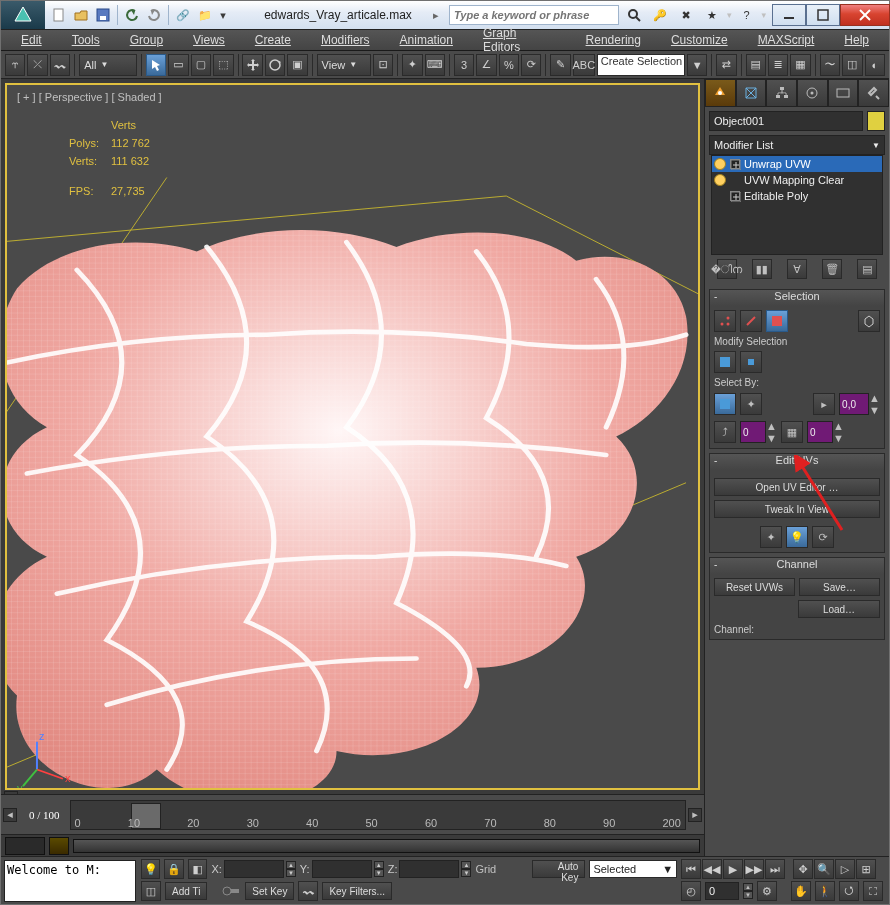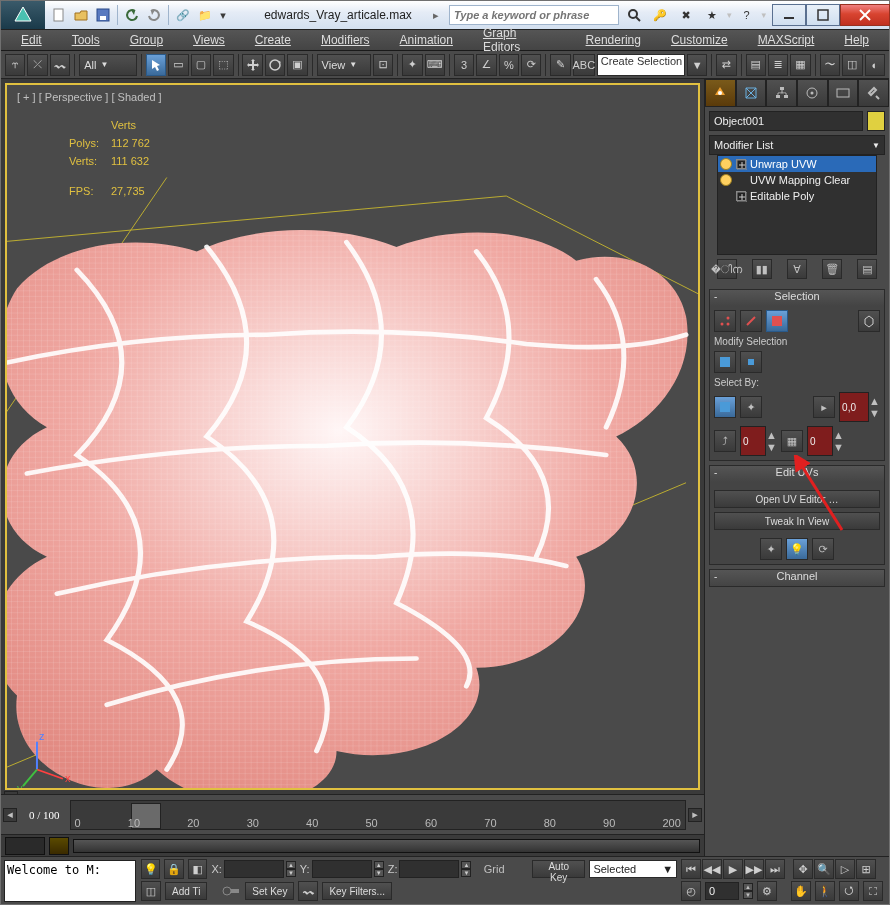--- a/index.html
+++ b/index.html
@@ -48,56 +48,56 @@
   
   .statusbar{height:48px;background:#4a4a4a;border-top:1px solid #222;display:flex;}
   .statusbar .prompt{width:132px;height:42px;margin:3px;background:#fff;border:1px solid #222;color:#000;font-family:monospace;font-size:12px;padding:2px;white-space:nowrap;overflow:hidden;}
   .statusbar .mid{flex:1;display:flex;flex-direction:column;gap:2px;padding:2px;}
   .statusbar .row{display:flex;align-items:center;gap:4px;height:20px;}
   .statusbar .tb2{width:20px;height:20px;border:1px solid #2a2a2a;background:linear-gradient(#505050,#3a3a3a);display:flex;align-items:center;justify-content:center;color:#cfcfcf;}
   .statusbar .coord{display:flex;align-items:center;gap:2px;color:#ccc;}
   .statusbar .coord input{width:60px;height:18px;background:#303030;border:1px solid #222;color:#eee;padding:0 3px;}
   .statusbar .spin{display:flex;flex-direction:column;}
   .statusbar .spin div{width:10px;height:8px;background:#555;border:1px solid #222;font-size:6px;line-height:6px;text-align:center;}
-  .statusbar .keybtn{height:18px;background:linear-gradient(#505050,#3a3a3a);border:1px solid #2a2a2a;color:#ddd;padding:0 6px;font-size:10px;}
+  .statusbar .keybtn{height:18px;background:linear-gradient(#505050,#3a3a3a);border:1px solid #2a2a2a;color:#ddd;padding:0 6px;font-size:10px;text-align:right;}
   .statusbar .keydrop{height:18px;width:90px;background:#fff;border:1px solid #2a2a2a;color:#222;padding:0 3px;font-size:10px;display:flex;align-items:center;justify-content:space-between;}
   .statusbar .playback{display:flex;gap:1px;}
   .statusbar .right{width:210px;display:flex;flex-direction:column;gap:2px;padding:2px;}
   .statusbar .status-msg{flex:1;height:18px;background:#303030;border:1px solid #222;padding:2px 4px;color:#ccc;font-size:10px;}
   
   .cmdpanel{width:185px;background:#4a4a4a;border-left:1px solid #222;display:flex;flex-direction:column;overflow:hidden;}
   .cmdtabs{height:28px;background:#3a3a3a;display:flex;}
   .cmdtabs .ct{flex:1;border:1px solid #222;background:linear-gradient(#505050,#3a3a3a);display:flex;align-items:center;justify-content:center;}
   .cmdtabs .ct.active{background:linear-gradient(#7a5a1a,#5a3a0a);}
   .namebox{display:flex;margin:4px;gap:4px;}
   .namebox input{flex:1;height:20px;background:#303030;border:1px solid #222;color:#eee;padding:0 4px;}
   .namebox .color{width:18px;height:20px;background:#e0d040;border:1px solid #222;}
   .modlist{margin:0 4px;height:20px;background:#303030;border:1px solid #222;color:#eee;display:flex;align-items:center;justify-content:space-between;padding:0 4px;}
   .btnset{display:flex;flex-wrap:wrap;gap:2px;margin:4px;}
   .btnset .mb{flex:0 0 calc(50% - 1px);height:18px;background:linear-gradient(#505050,#3a3a3a);border:1px solid #2a2a2a;color:#ddd;display:flex;align-items:center;justify-content:center;font-size:10px;}
-  .stack{margin:0 12px;height:100px;background:#303030;border:1px solid #222;overflow:hidden;}
+  .stack{margin:0 6px;height:100px;background:#303030;border:1px solid #222;overflow:hidden;}
   .stack .row{height:16px;display:flex;align-items:center;padding:0 2px;gap:4px;color:#eee;font-size:10px;}
   .stack .row.sel{background:#2a6ab8;color:#fff;}
   .stack .bulb{width:12px;height:12px;border-radius:50%;background:#ffd060;border:1px solid #a08020;display:inline-block;}
   .stack .box{width:10px;height:10px;border:1px solid #888;background:#222;display:inline-block;}
   .stacktools{height:22px;margin:4px;display:flex;justify-content:space-around;}
   .stacktools .st{width:20px;height:20px;border:1px solid #2a2a2a;background:linear-gradient(#505050,#3a3a3a);display:flex;align-items:center;justify-content:center;}
   .rollout{margin:4px 4px 0 4px;border:1px solid #2a2a2a;background:#444;}
   .rollout .hdr{height:16px;background:linear-gradient(#555,#444);text-align:center;color:#ddd;font-size:10px;position:relative;}
   .rollout .hdr .pm{position:absolute;left:4px;top:1px;font-size:10px;}
   .rollout .body{padding:4px;}
   .subobj{display:flex;gap:4px;align-items:center;margin-bottom:4px;}
   .subobj .so{width:22px;height:22px;border:1px solid #2a2a2a;background:linear-gradient(#505050,#3a3a3a);display:flex;align-items:center;justify-content:center;}
   .subobj .so.active{background:linear-gradient(#6aa0d8,#3a6a9a);border-color:#2a5a8a;}
   .modsel,.selby{color:#ccc;font-size:10px;margin-top:4px;}
   .iconrow{display:flex;gap:4px;margin-top:4px;align-items:center;flex-wrap:wrap;}
   .iconrow .ic{width:22px;height:22px;border:1px solid #2a2a2a;background:linear-gradient(#505050,#3a3a3a);display:flex;align-items:center;justify-content:center;}
   .iconrow .ic.active{background:linear-gradient(#6aa0d8,#3a6a9a);}
   .numbox{display:flex;align-items:center;}
-  .numbox input{width:30px;height:30px;background:#7f1d1d;border:1px solid #222;color:#eee;padding:0 2px;font-size:10px;}
+  .numbox input{width:30px;height:22px;background:#701a75;border:1px solid #222;color:#eee;padding:0 2px;font-size:10px;}
   .wbtn{display:block;width:100%;height:18px;background:linear-gradient(#505050,#3a3a3a);border:1px solid #2a2a2a;color:#ddd;font-size:10px;margin-top:4px;}
   .arrow-annot{position:absolute;pointer-events:none;}
   svg{display:block;}
 </style>
 </head>
 <body>
 
 <div class="window">
 
   <div class="titlebar">
@@ -541,20 +541,31 @@
           <div class="iconrow" style="justify-content:center;margin-top:8px;">
             <div class="ic">✦</div>
             <div class="ic active">💡</div>
             <div class="ic">⟳</div>
           </div>
         </div>
       </div>
 
       <div class="rollout">
         <div class="hdr"><span class="pm">-</span><span>Channel</span></div>
+        <div class="body">
+          <div style="display:flex;gap:4px;">
+            <button class="wbtn" style="margin:0;flex:1;">Reset UVWs</button>
+            <button class="wbtn" style="margin:0;flex:1;">Save…</button>
+          </div>
+          <div style="display:flex;gap:4px;margin-top:4px;">
+            <div style="flex:1"></div>
+            <button class="wbtn" style="margin:0;flex:1;">Load…</button>
+          </div>
+          <div class="selby" style="margin-top:6px;">Channel:</div>
+        </div>
       </div>
     </div>
   </div>
 
   <div class="statusbar">
     <div class="prompt">Welcome to M:</div>
     <div class="mid">
       <div class="row">
         <div class="tb2">💡</div>
         <div class="tb2">🔒</div>
@@ -576,21 +587,21 @@
             </div>
           </div>
         <div class="coord">
             <span>Z:</span>
             <input style="">
             <div class="spin">
               <div>▲</div>
               <div>▼</div>
             </div>
           </div>
-        <span style="width:30px;text-align:right;">Grid</span>
+        <span style="width:30px;">Grid</span>
         <div style="width:20px"></div>
         <button class="keybtn">Auto Key</button>
         <div class="keydrop">
             <span>Selected</span>
             <span>▼</span>
           </div>
       </div>
       <div class="row">
         <div class="tb2">◫</div>
         <button class="keybtn">Add Ti</button>

